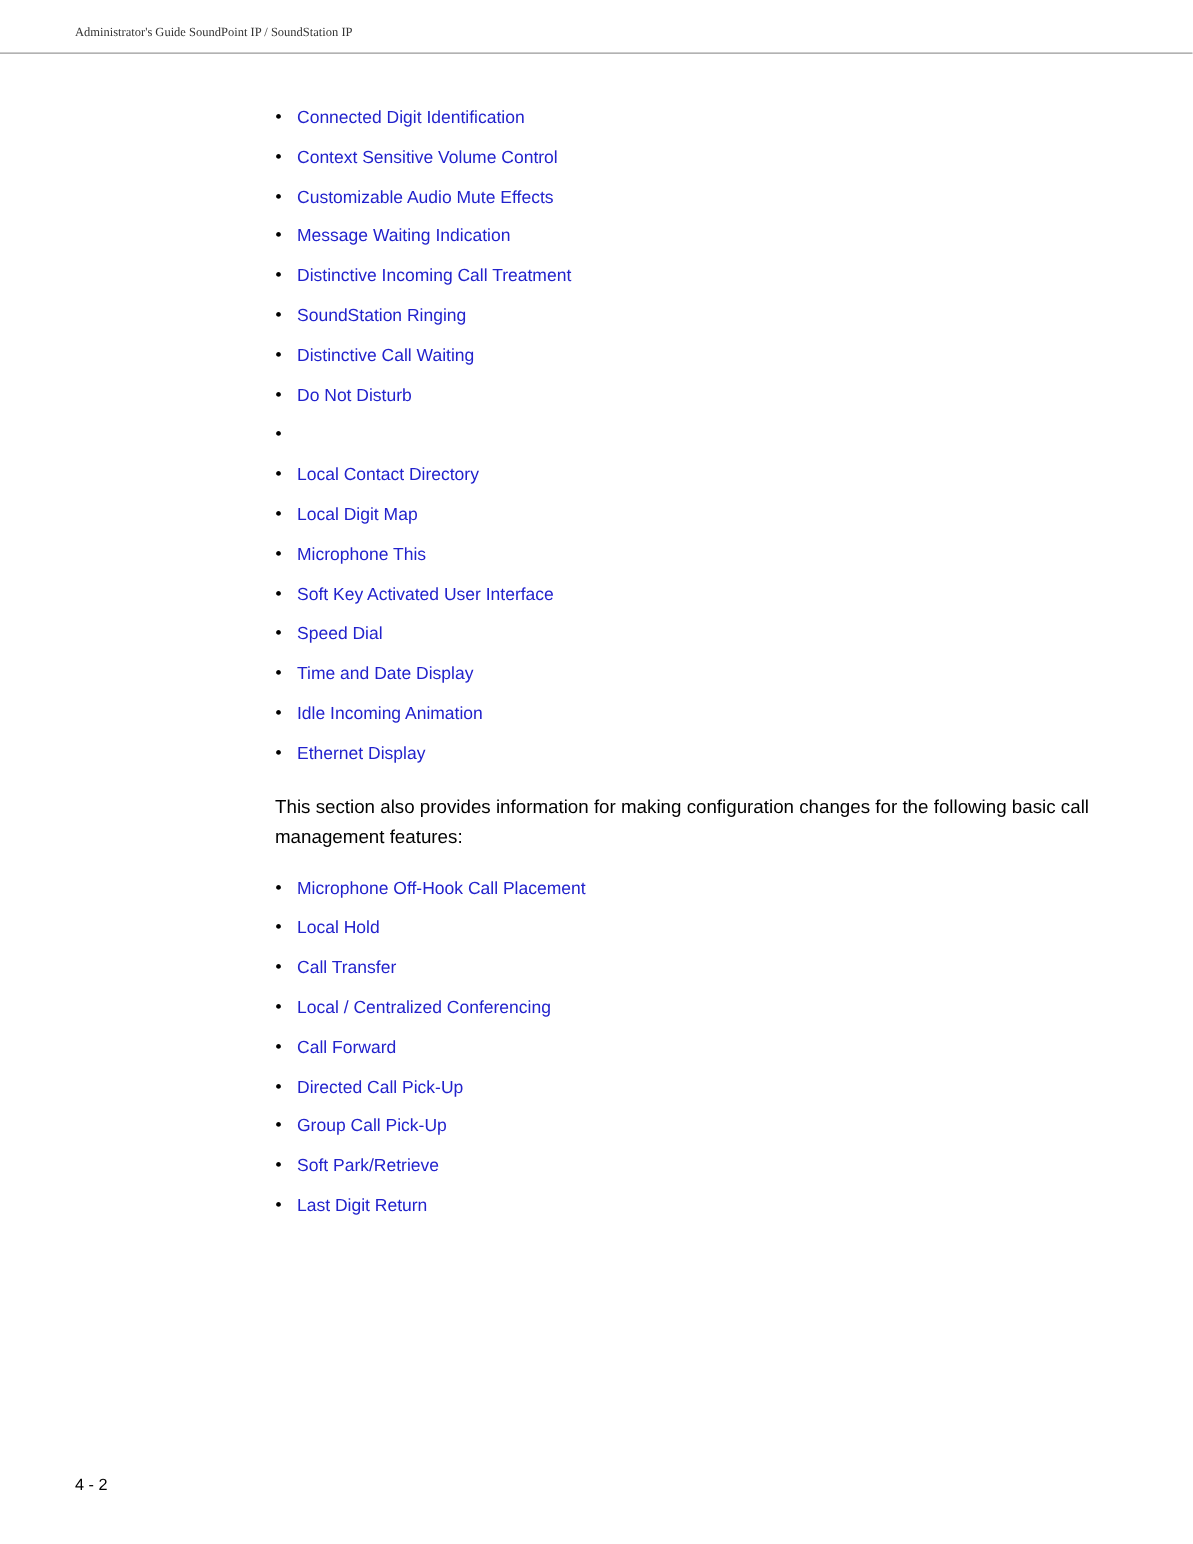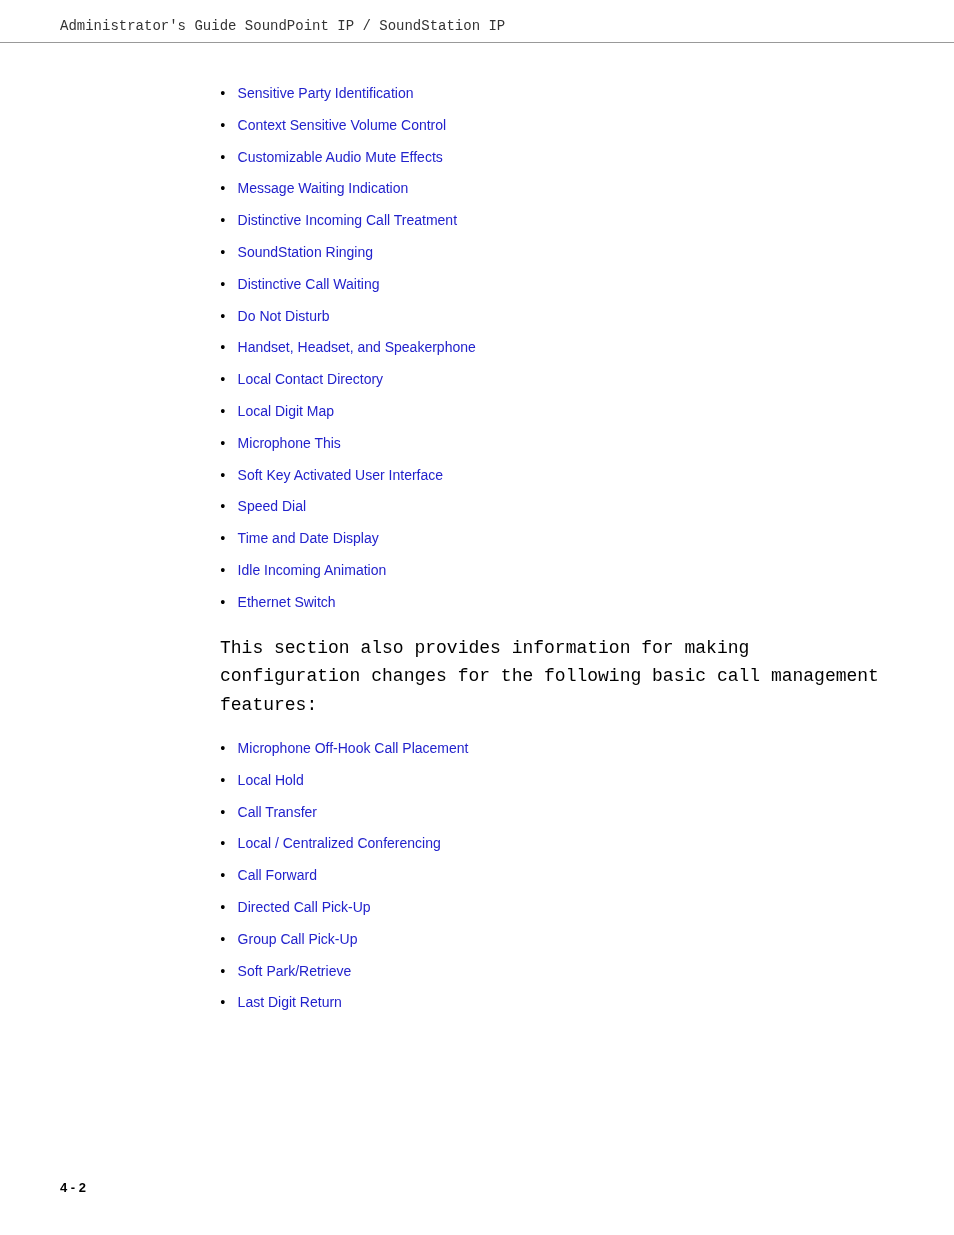--- a/index.html
+++ b/index.html
@@ -26,23 +26,23 @@
     }
 
     .header-bar {
       position: relative;
       padding: 18px 60px 8px 60px;
       border-bottom: 1px solid #999999;
       margin-bottom: 30px;
     }
 
     .header-text {
-      font-size: 14px;
+      font-size: 10px;
       color: #333333;
-      font-family: Liberation Mono, monospace;
+      font-family: Liberation Serif, serif;
     }
 
     .content-area {
       padding: 10px 60px 60px 220px;
     }
 
     .bullet-list {
       list-style: none;
       padding: 0;
       margin: 0 0 20px 0;
@@ -66,53 +66,52 @@
     }
 
     .link-item {
       color: #2222cc;
       text-decoration: none;
       font-family: Arial, sans-serif;
       font-size: 14px;
     }
 
     .paragraph-text {
-      font-family: Liberation Mono, monospace;
-      font-size: 18px;
+      font-family: Liberation Sans, sans-serif;
+      font-size: 15px;
       color: #000000;
       line-height: 1.6;
       margin-bottom: 18px;
     }
 
     .page-number {
       position: absolute;
       bottom: 40px;
       left: 60px;
       font-family: Arial, sans-serif;
       font-size: 13px;
       color: #000000;
-      font-weight: bold;
     }
   </style>
 </head>
 <body>
 
 <div class="page-container">
 
   <div class="header-bar">
     <span class="header-text">Administrator's Guide SoundPoint IP / SoundStation IP</span>
   </div>
 
   <div class="content-area">
 
     <ul class="bullet-list">
 
     <li>
           <span class="bullet-dot">•</span>
-          <a href="#" class="link-item">Sensitive Party Identification</a>
+          <a href="#" class="link-item">Connected Digit Identification</a>
         </li>
         <li>
           <span class="bullet-dot">•</span>
           <a href="#" class="link-item">Context Sensitive Volume Control</a>
         </li>
         <li>
           <span class="bullet-dot">•</span>
           <a href="#" class="link-item">Customizable Audio Mute Effects</a>
         </li>
         <li>
@@ -130,21 +129,20 @@
         <li>
           <span class="bullet-dot">•</span>
           <a href="#" class="link-item">Distinctive Call Waiting</a>
         </li>
         <li>
           <span class="bullet-dot">•</span>
           <a href="#" class="link-item">Do Not Disturb</a>
         </li>
         <li>
           <span class="bullet-dot">•</span>
-          <a href="#" class="link-item">Handset, Headset, and Speakerphone</a>
         </li>
         <li>
           <span class="bullet-dot">•</span>
           <a href="#" class="link-item">Local Contact Directory</a>
         </li>
         <li>
           <span class="bullet-dot">•</span>
           <a href="#" class="link-item">Local Digit Map</a>
         </li>
         <li>
@@ -162,21 +160,21 @@
         <li>
           <span class="bullet-dot">•</span>
           <a href="#" class="link-item">Time and Date Display</a>
         </li>
         <li>
           <span class="bullet-dot">•</span>
           <a href="#" class="link-item">Idle Incoming Animation</a>
         </li>
         <li>
           <span class="bullet-dot">•</span>
-          <a href="#" class="link-item">Ethernet Switch</a>
+          <a href="#" class="link-item">Ethernet Display</a>
         </li>
       </ul>
 
     <p class="paragraph-text">This section also provides information for making configuration changes for the following basic call management features:</p>
 
     <ul class="bullet-list">
 
     <li>
           <span class="bullet-dot">•</span>
           <a href="#" class="link-item">Microphone Off-Hook Call Placement</a>

